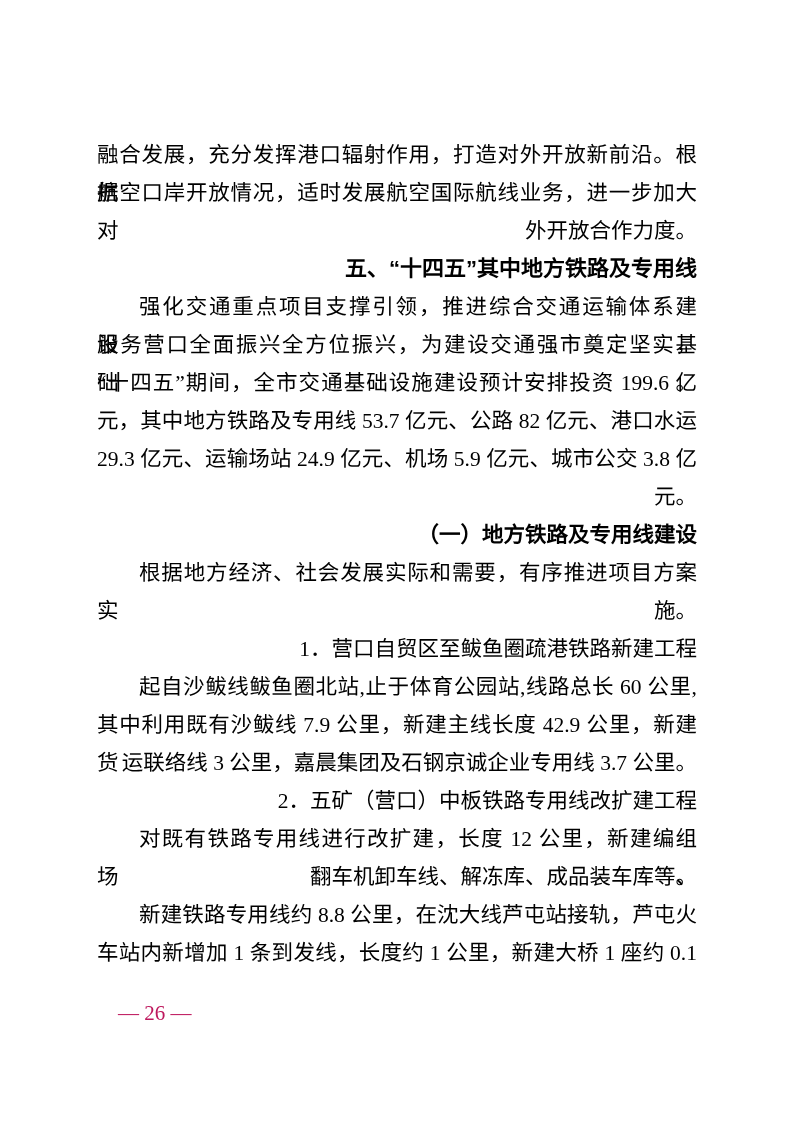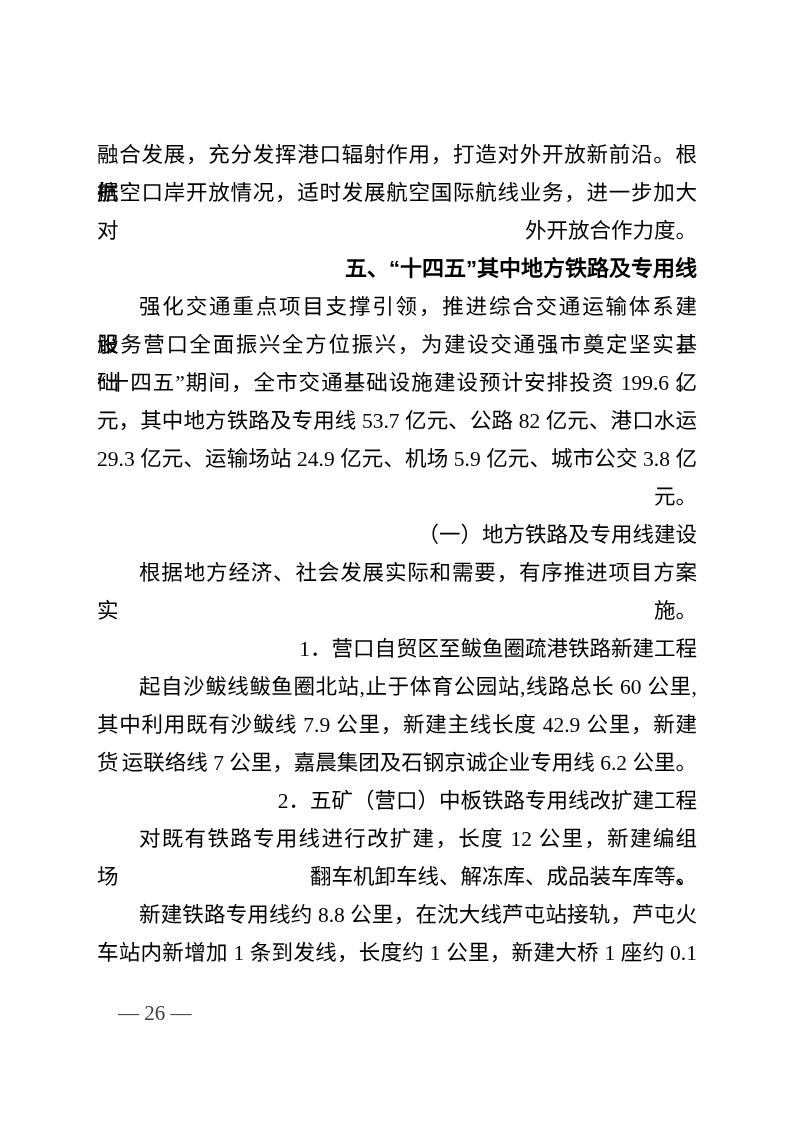--- a/index.html
+++ b/index.html
@@ -37,32 +37,32 @@
   }
   .line.indent {
     text-indent: 42px;
   }
   .line.h1 {
     font-family: "Liberation Sans", "DejaVu Sans", sans-serif;
     font-weight: 700;
     font-size: 22px;
   }
   .line.h2 {
-    font-weight: 400;
+    font-weight: 700;
   }
   .line.sub {
     font-weight: 400;
   }
   .footer {
     position: absolute;
     left: 118px;
     top: 1000px;
     font-size: 21px;
     line-height: 26px;
-    color: #404040;
+    color: #be185d;
   }
 </style>
 </head>
 <body>
 
 <div class="page">
   <div class="content" id="content">
       <div class="line body just">融合发展，充分发挥港口辐射作用，打造对外开放新前沿。根据</div>
       <div class="line body just">航空口岸开放情况，适时发展航空国际航线业务，进一步加大对</div>
       <div class="line body">外开放合作力度。</div>
@@ -72,21 +72,21 @@
       <div class="line body just">“十四五”期间，全市交通基础设施建设预计安排投资 199.6 亿</div>
       <div class="line body just">元，其中地方铁路及专用线 53.7 亿元、公路 82 亿元、港口水运</div>
       <div class="line body just">29.3 亿元、运输场站 24.9 亿元、机场 5.9 亿元、城市公交 3.8 亿</div>
       <div class="line body">元。</div>
       <div class="line h2 indent">（一）地方铁路及专用线建设</div>
       <div class="line body indent just">根据地方经济、社会发展实际和需要，有序推进项目方案实</div>
       <div class="line body">施。</div>
       <div class="line sub indent">1．营口自贸区至鲅鱼圈疏港铁路新建工程</div>
       <div class="line body indent just">起自沙鲅线鲅鱼圈北站,止于体育公园站,线路总长 60 公里,</div>
       <div class="line body just">其中利用既有沙鲅线 7.9 公里，新建主线长度 42.9 公里，新建货</div>
-      <div class="line body">运联络线 7 公里，嘉晨集团及石钢京诚企业专用线 6.2 公里。</div>
+      <div class="line body">运联络线 3 公里，嘉晨集团及石钢京诚企业专用线 3.7 公里。</div>
       <div class="line sub indent">2．五矿（营口）中板铁路专用线改扩建工程</div>
       <div class="line body indent just">对既有铁路专用线进行改扩建，长度 12 公里，新建编组场、</div>
       <div class="line body">翻车机卸车线、解冻库、成品装车库等。</div>
       <div class="line body indent just">新建铁路专用线约 8.8 公里，在沈大线芦屯站接轨，芦屯火</div>
       <div class="line body just">车站内新增加 1 条到发线，长度约 1 公里，新建大桥 1 座约 0.1</div>
     </div>
   <div class="footer">
     <span>— 26 —</span>
   </div>
 </div>

